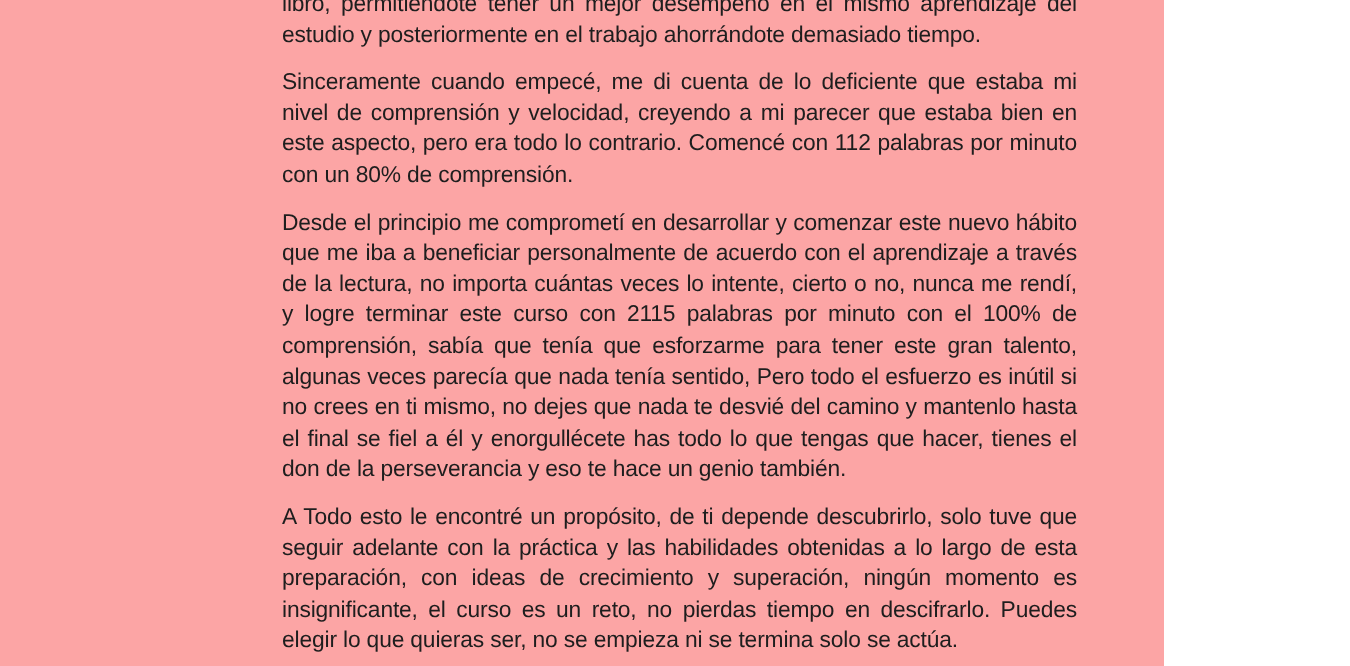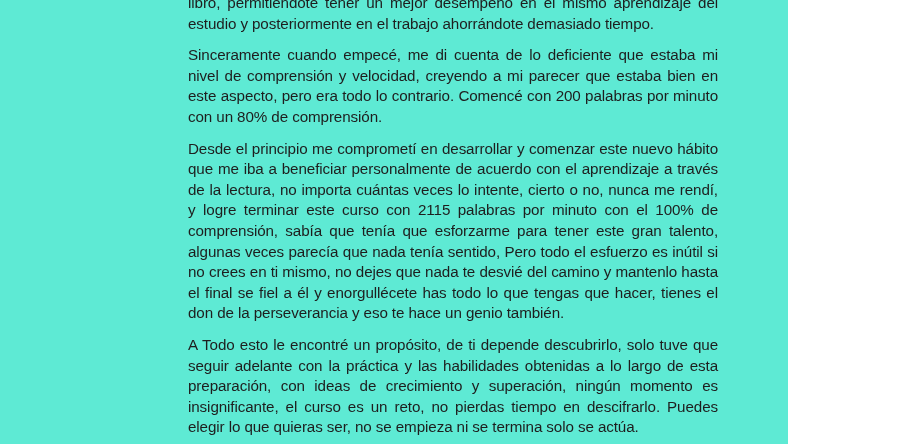--- a/index.html
+++ b/index.html
@@ -5,22 +5,21 @@
   html, body { margin: 0; padding: 0; }
   body {
     width: 900px; height: 444px; overflow: hidden;
     background: #ffffff;
     font-family: "Liberation Sans", sans-serif;
     color: #1e1e1e;
   }
   .page {
     position: relative;
     width: 776px; height: 444px;
-    background: #5eead4;
-    padding-left: 12px;
+    background: #fca5a5;
   }
   .content {
     position: absolute;
     left: 188px;
     top: -7px;
     width: 530px;
   }
   p {
     margin: 0 0 11px 0;
     font-size: 15.2px;
@@ -28,17 +27,17 @@
     text-align: justify;
     letter-spacing: -0.1px;
   }
 </style>
 </head>
 <body>
 
 <div class="page">
   <div class="content">
     <p>libro, permitiéndote tener un mejor desempeño en el mismo aprendizaje del estudio y posteriormente en el trabajo ahorrándote demasiado tiempo.</p>
-    <p>Sinceramente cuando empecé, me di cuenta de lo deficiente que estaba mi nivel de comprensión y velocidad, creyendo a mi parecer que estaba bien en este aspecto, pero era todo lo contrario. Comencé con 200 palabras por minuto con un 80% de comprensión.</p>
+    <p>Sinceramente cuando empecé, me di cuenta de lo deficiente que estaba mi nivel de comprensión y velocidad, creyendo a mi parecer que estaba bien en este aspecto, pero era todo lo contrario. Comencé con 112 palabras por minuto con un 80% de comprensión.</p>
     <p>Desde el principio me comprometí en desarrollar y comenzar este nuevo hábito que me iba a beneficiar personalmente de acuerdo con el aprendizaje a través de la lectura, no importa cuántas veces lo intente, cierto o no, nunca me rendí, y logre terminar este curso con 2115 palabras por minuto con el 100% de comprensión, sabía que tenía que esforzarme para tener este gran talento, algunas veces parecía que nada tenía sentido, Pero todo el esfuerzo es inútil si no crees en ti mismo, no dejes que nada te desvié del camino y mantenlo hasta el final se fiel a él y enorgullécete has todo lo que tengas que hacer, tienes el don de la perseverancia y eso te hace un genio también.</p>
     <p>A Todo esto le encontré un propósito, de ti depende descubrirlo, solo tuve que seguir adelante con la práctica y las habilidades obtenidas a lo largo de esta preparación, con ideas de crecimiento y superación, ningún momento es insignificante, el curso es un reto, no pierdas tiempo en descifrarlo. Puedes elegir lo que quieras ser, no se empieza ni se termina solo se actúa.</p>
   </div>
 </div>
 
 </body></html>

